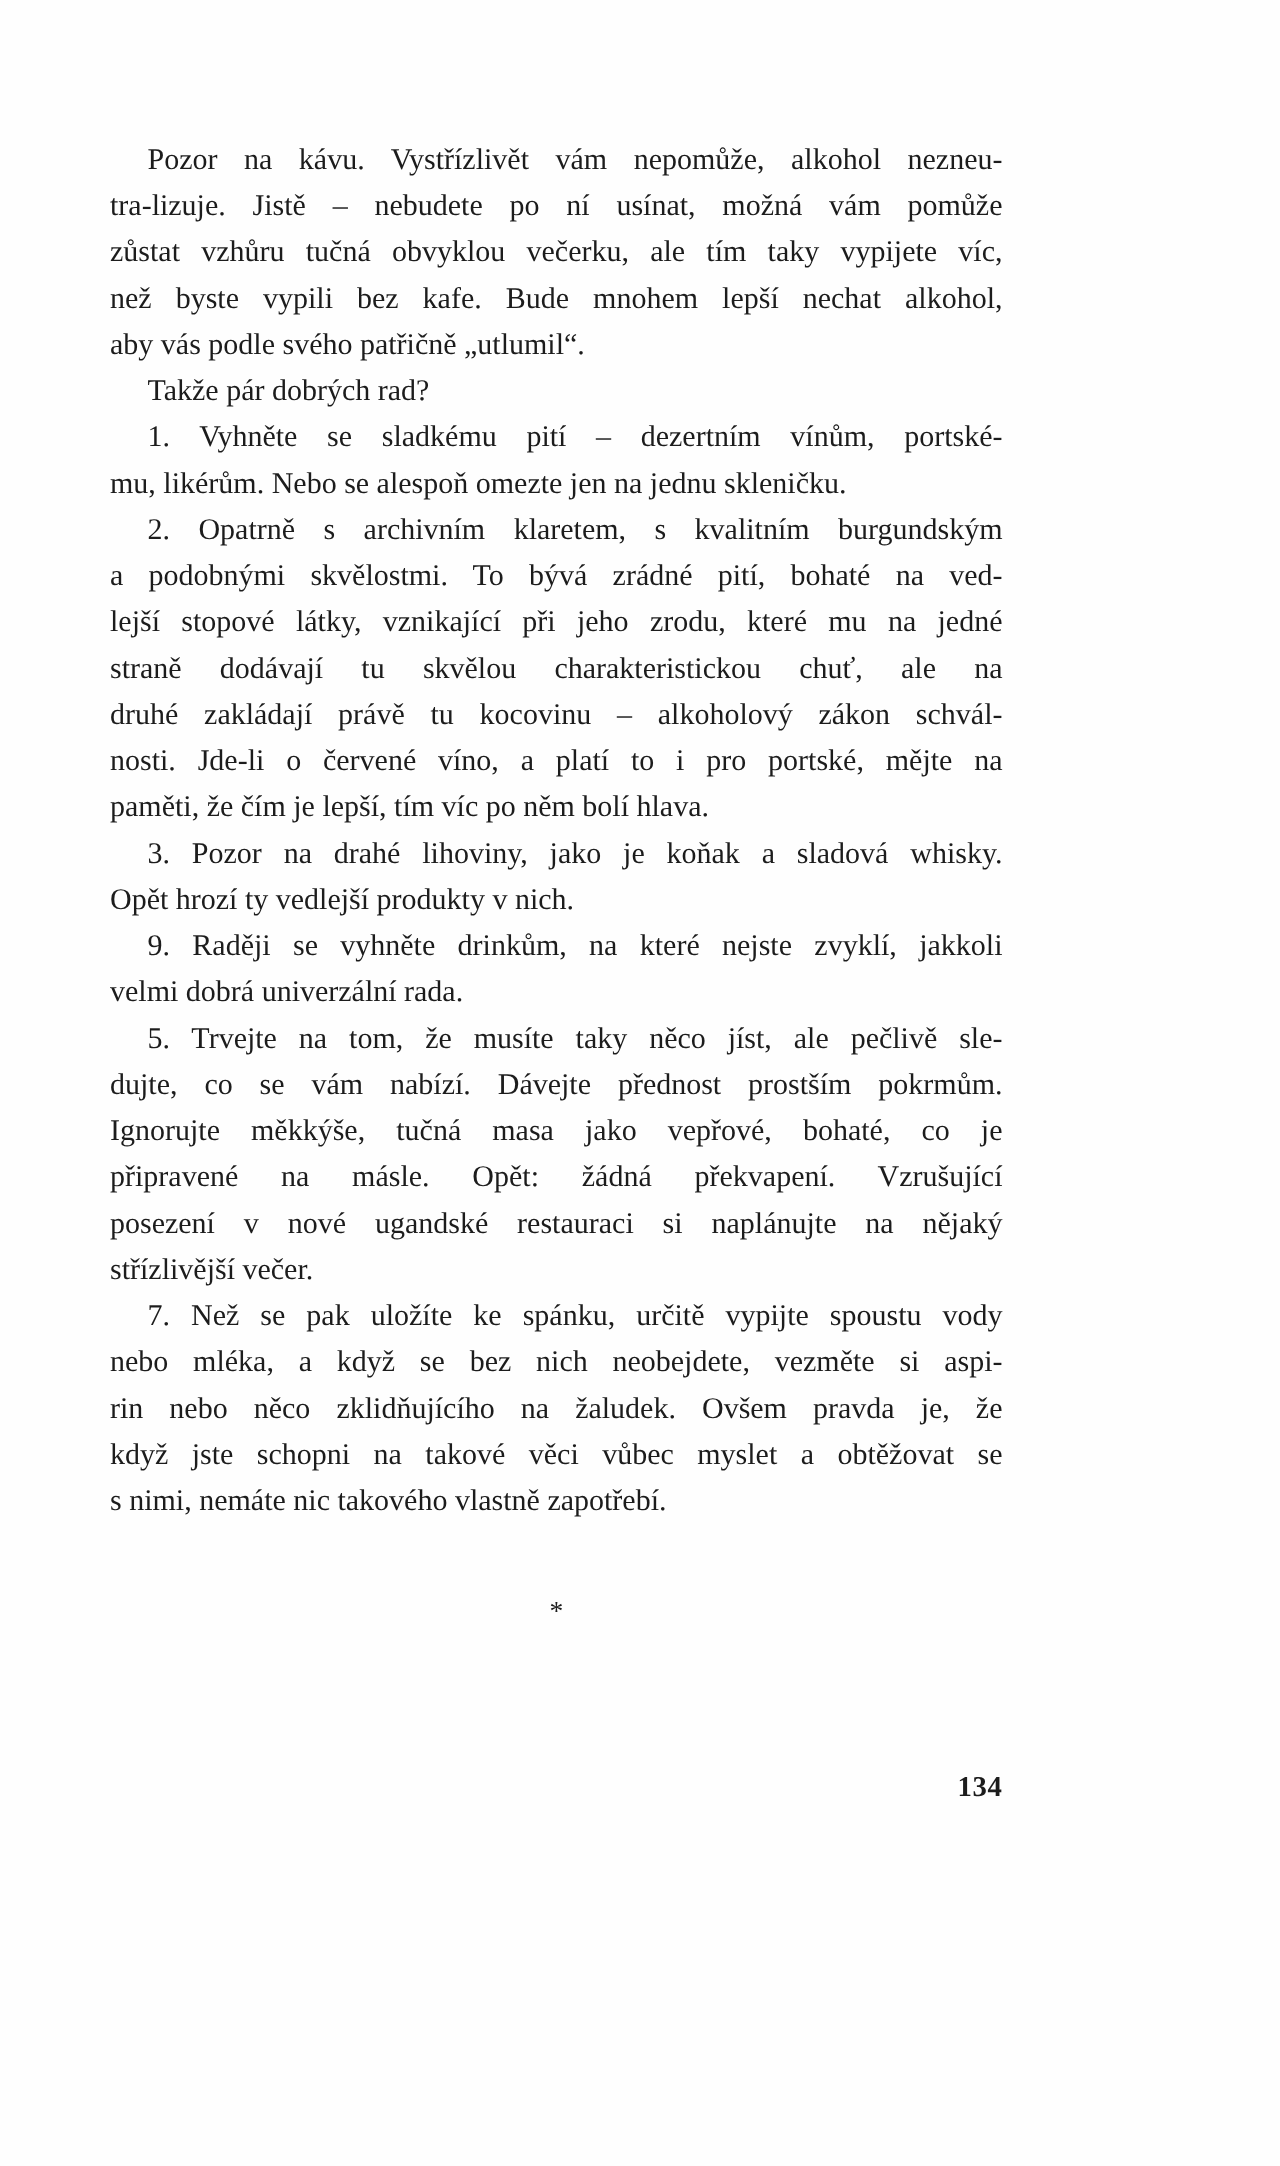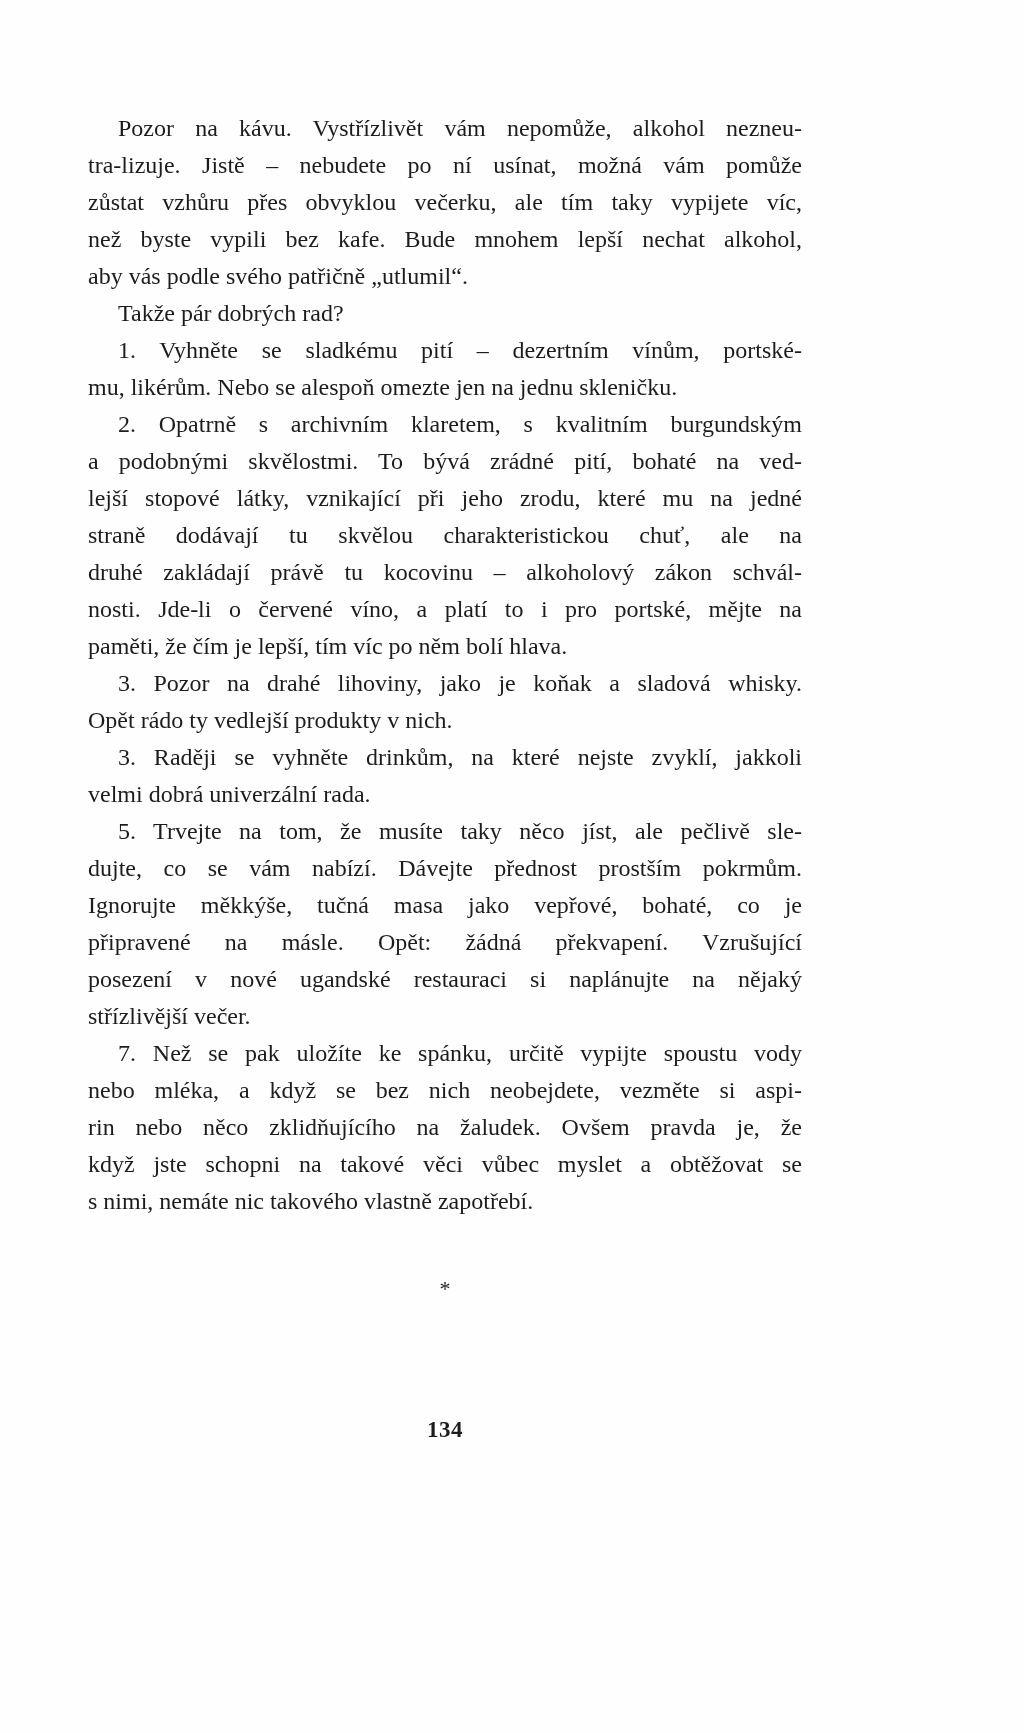--- a/index.html
+++ b/index.html
@@ -37,35 +37,35 @@
     text-indent: 30px;
   }
   .separator {
     margin-top: 50px;
     text-align: center;
     font-size: 22px;
     line-height: 37px;
   }
   .page-number {
     margin-top: 110px;
-    text-align: center;
+    text-align: right;
     font-size: 23px;
     font-weight: bold;
     letter-spacing: 0.5px;
   }
 </style>
 </head>
 <body>
 
 <div class="text-block">
   <div id="paragraphs-container">
       <div class="paragraph">
         <div class="line indent">Pozor na kávu. Vystřízlivět vám nepomůže, alkohol nezneu-</div>
         <div class="line">tra-lizuje. Jistě – nebudete po ní usínat, možná vám pomůže</div>
-        <div class="line">zůstat vzhůru přes obvyklou večerku, ale tím taky vypijete víc,</div>
+        <div class="line">zůstat vzhůru tučná obvyklou večerku, ale tím taky vypijete víc,</div>
         <div class="line">než byste vypili bez kafe. Bude mnohem lepší nechat alkohol,</div>
         <div class="line last">aby vás podle svého patřičně „utlumil“.</div>
       </div>
       <div class="paragraph">
         <div class="line indent last">Takže pár dobrých rad?</div>
       </div>
       <div class="paragraph">
         <div class="line indent">1. Vyhněte se sladkému pití – dezertním vínům, portské-</div>
         <div class="line last">mu, likérům. Nebo se alespoň omezte jen na jednu skleničku.</div>
       </div>
@@ -73,24 +73,24 @@
         <div class="line indent">2. Opatrně s archivním klaretem, s kvalitním burgundským</div>
         <div class="line">a podobnými skvělostmi. To bývá zrádné pití, bohaté na ved-</div>
         <div class="line">lejší stopové látky, vznikající při jeho zrodu, které mu na jedné</div>
         <div class="line">straně dodávají tu skvělou charakteristickou chuť, ale na</div>
         <div class="line">druhé zakládají právě tu kocovinu – alkoholový zákon schvál-</div>
         <div class="line">nosti. Jde-li o červené víno, a platí to i pro portské, mějte na</div>
         <div class="line last">paměti, že čím je lepší, tím víc po něm bolí hlava.</div>
       </div>
       <div class="paragraph">
         <div class="line indent">3. Pozor na drahé lihoviny, jako je koňak a sladová whisky.</div>
-        <div class="line last">Opět rádo ty vedlejší produkty v nich.</div>
+        <div class="line last">Opět hrozí ty vedlejší produkty v nich.</div>
       </div>
       <div class="paragraph">
-        <div class="line indent">3. Raději se vyhněte drinkům, na které nejste zvyklí, jakkoli</div>
+        <div class="line indent">9. Raději se vyhněte drinkům, na které nejste zvyklí, jakkoli</div>
         <div class="line last">velmi dobrá univerzální rada.</div>
       </div>
       <div class="paragraph">
         <div class="line indent">5. Trvejte na tom, že musíte taky něco jíst, ale pečlivě sle-</div>
         <div class="line">dujte, co se vám nabízí. Dávejte přednost prostším pokrmům.</div>
         <div class="line">Ignorujte měkkýše, tučná masa jako vepřové, bohaté, co je</div>
         <div class="line">připravené na másle. Opět: žádná překvapení. Vzrušující</div>
         <div class="line">posezení v nové ugandské restauraci si naplánujte na nějaký</div>
         <div class="line last">střízlivější večer.</div>
       </div>

